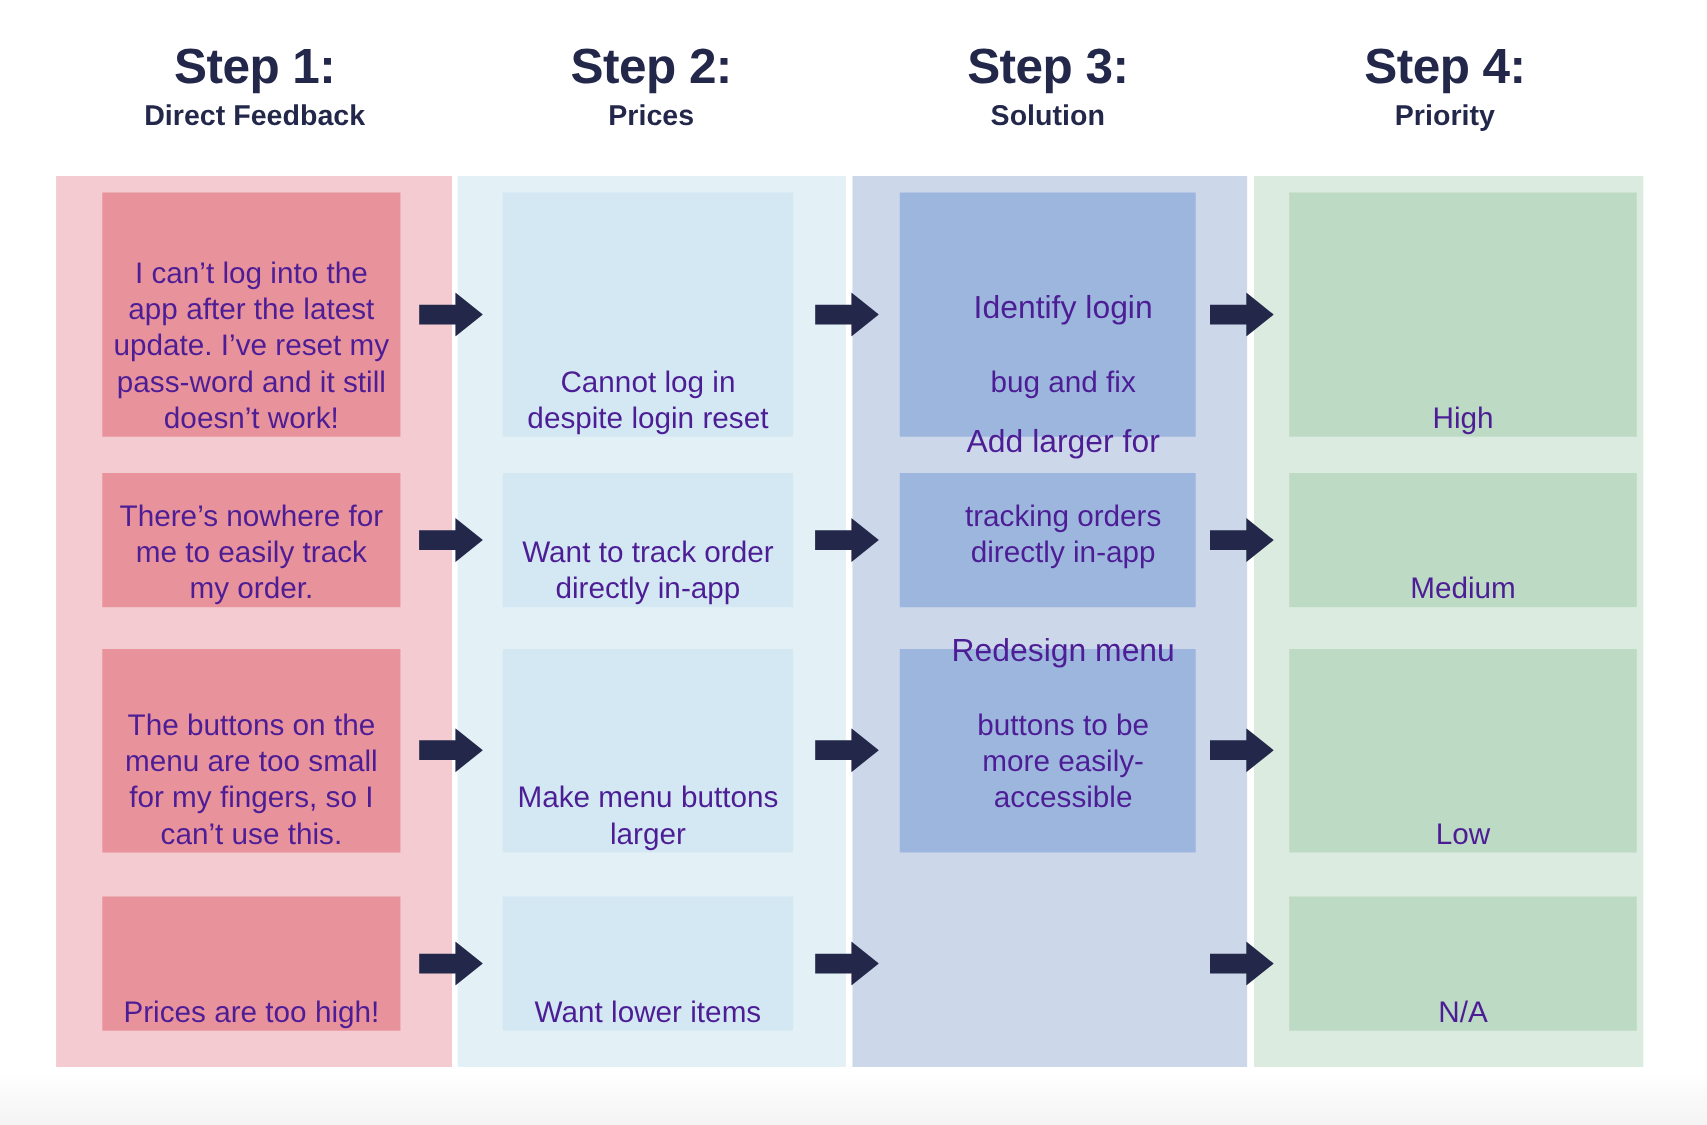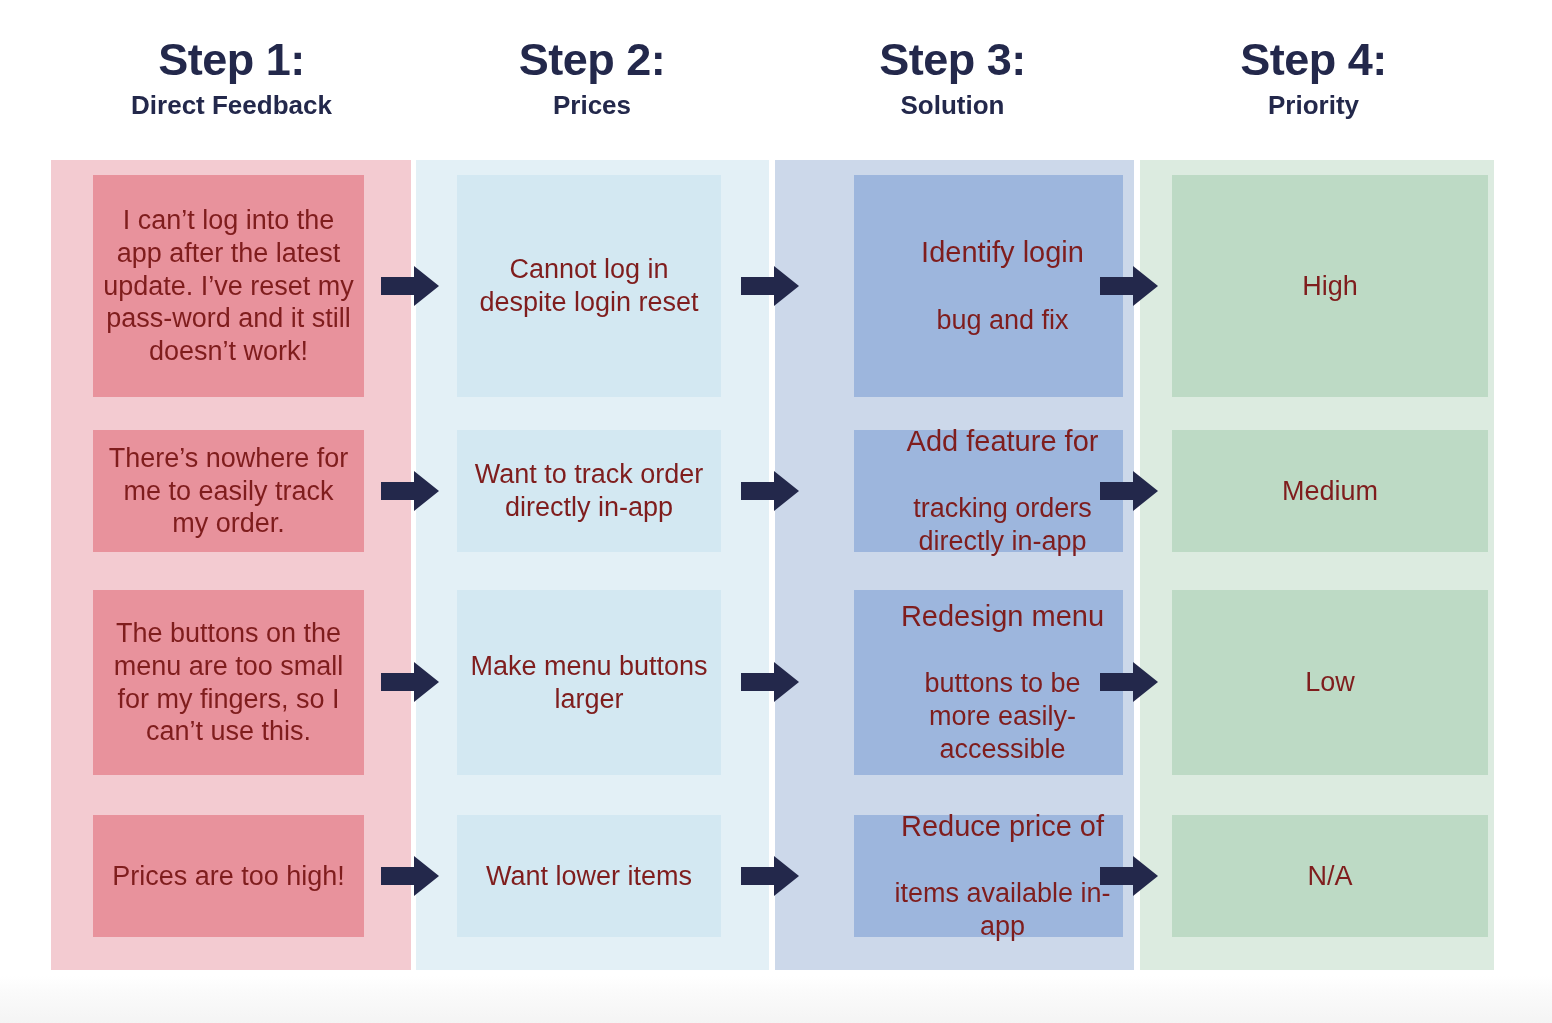--- a/index.html
+++ b/index.html
@@ -99,29 +99,29 @@
   .row.r2 { top: 270px; height: 122px; }
   .row.r3 { top: 430px; height: 185px; }
   .row.r4 { top: 655px; height: 122px; }
 
   .cell {
     position: absolute;
     top: 0;
     height: 100%;
     box-sizing: border-box;
     display: flex;
-    align-items: center;
+    align-items: flex-end;
     justify-content: center;
     text-align: center;
-    color: #7f1d1d;
+    color: #4c1d95;
     line-height: 1.22;
   }
   .cell.col1 { left: 93px;   width: 271px; background: #e8929c; font-size: 27px; }
   .cell.col2 { left: 457px;  width: 264px; background: #d3e8f2; font-size: 27px; }
-  .cell.col3 { left: 854px;  width: 269px; background: #9db6dd; font-size: 27px; padding-left: 28px; }
+  .cell.col3 { left: 818px;  width: 269px; background: #9db6dd; font-size: 27px; padding-left: 28px; }
   .cell.col4 { left: 1172px; width: 316px; background: #bddac5; font-size: 27px; }
 
   .cell-text {
     padding: 0 10px;
     white-space: pre-line;
   }
   .cell-text.two-size .big { font-size: 29px; display: block; }
   .cell-text.two-size .small { font-size: 27px; display: block; }
 
   
@@ -219,21 +219,21 @@
     <div class="cell col2">
       <div class="cell-text">Want to track order directly in-app</div>
     </div>
     <div class="arrow a2">
       <svg width="58" height="40" viewBox="0 0 58 40">
           <path d="M0 11 L33 11 L33 0 L58 20 L33 40 L33 29 L0 29 Z" fill="#23284b"></path>
         </svg>
     </div>
     <div class="cell col3">
       <div class="cell-text two-size">
-        <span class="big">Add feature for</span>
+        <span class="big">Add larger for</span>
         <span class="small">tracking orders directly in-app</span>
       </div>
     </div>
     <div class="arrow a3">
       <svg width="58" height="40" viewBox="0 0 58 40">
           <path d="M0 11 L33 11 L33 0 L58 20 L33 40 L33 29 L0 29 Z" fill="#23284b"></path>
         </svg>
     </div>
     <div class="cell col4">
       <div class="cell-text">Medium</div>
@@ -283,26 +283,20 @@
         </svg>
     </div>
     <div class="cell col2">
       <div class="cell-text">Want lower items</div>
     </div>
     <div class="arrow a2">
       <svg width="58" height="40" viewBox="0 0 58 40">
           <path d="M0 11 L33 11 L33 0 L58 20 L33 40 L33 29 L0 29 Z" fill="#23284b"></path>
         </svg>
     </div>
-    <div class="cell col3">
-      <div class="cell-text two-size">
-        <span class="big">Reduce price of</span>
-        <span class="small">items available in-app</span>
-      </div>
-    </div>
     <div class="arrow a3">
       <svg width="58" height="40" viewBox="0 0 58 40">
           <path d="M0 11 L33 11 L33 0 L58 20 L33 40 L33 29 L0 29 Z" fill="#23284b"></path>
         </svg>
     </div>
     <div class="cell col4">
       <div class="cell-text">N/A</div>
     </div>
   </div>
 

